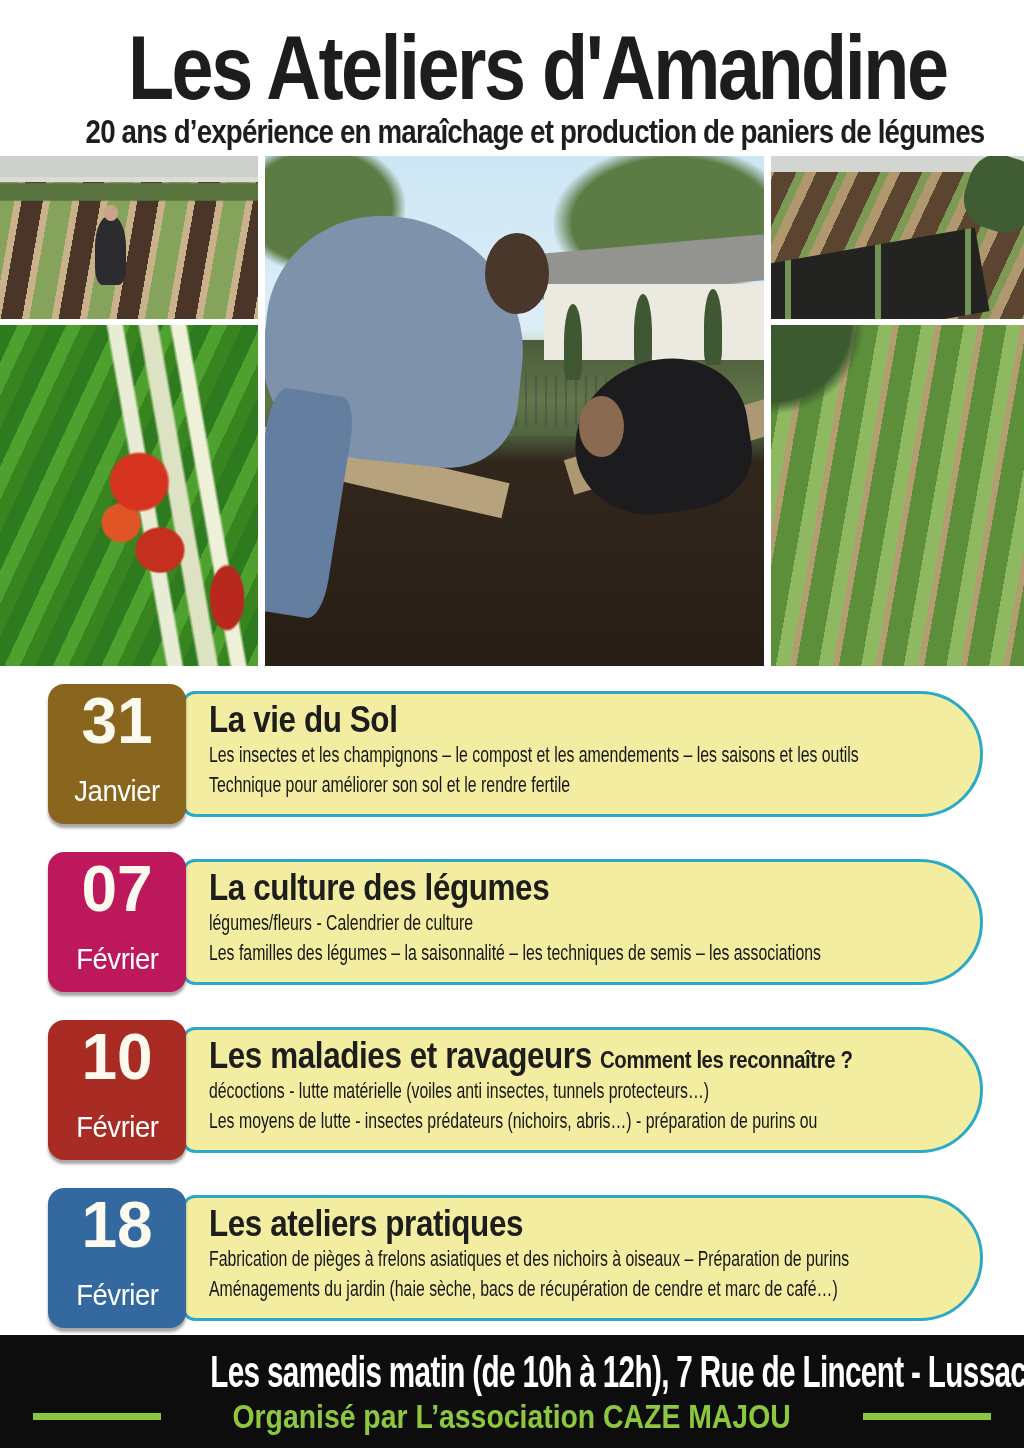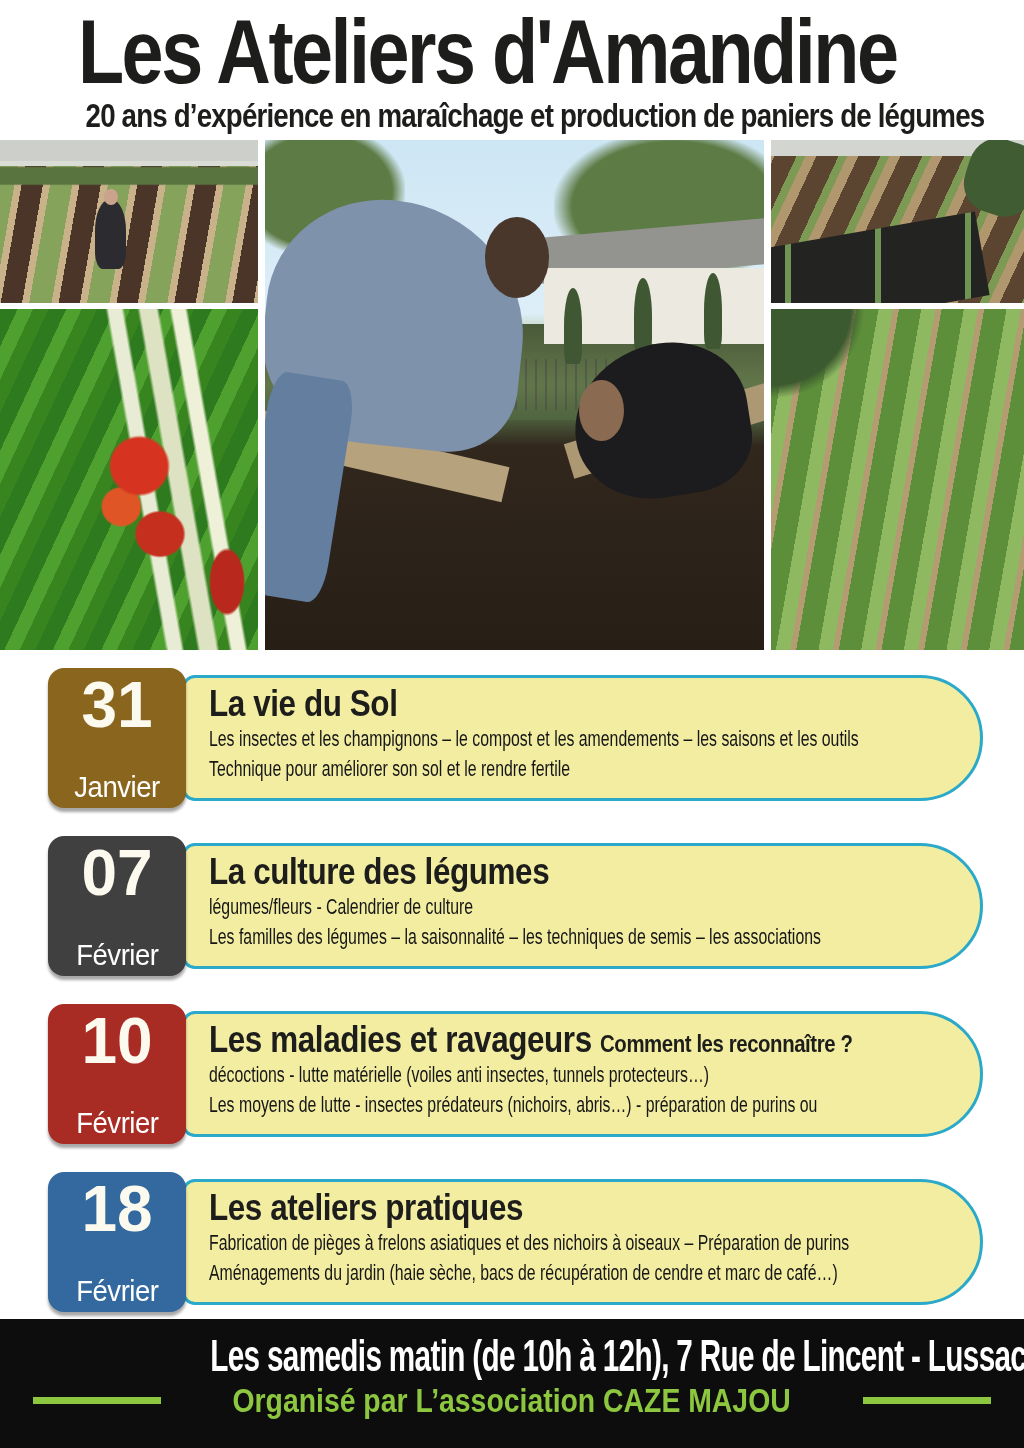--- a/index.html
+++ b/index.html
@@ -5,21 +5,21 @@
   html,body { margin:0; padding:0; background:#ffffff; }
   body {
     width:1024px; height:1448px; position:relative; overflow:hidden;
     font-family:"Liberation Sans","DejaVu Sans",sans-serif; color:#1d1d1b;
   }
   
   .sq   { display:inline-block; white-space:nowrap; transform:scaleX(var(--sx,1)); transform-origin:0 50%; }
   .sq-c { display:inline-block; white-space:nowrap; transform:scaleX(var(--sx,1)); transform-origin:50% 50%; }
 
   
-  header { text-align:left; padding-top:10px; height:130px; }
+  header { text-align:right; padding-top:26px; height:130px; }
   h1 { margin:0; font-size:90px; font-weight:bold; letter-spacing:-3px; line-height:0.95; color:var(--text-dark,#1d1d1b); }
   .subtitle { margin:1px 0 0; font-size:33px; font-weight:bold; letter-spacing:-1px; }
 
   
   .collage {
     display:grid; width:1024px; height:510px;
     grid-template-columns:258px 499px 253px;
     grid-template-rows:163px 341px;
     column-gap:7px; row-gap:6px;
   }
@@ -83,21 +83,21 @@
     repeating-linear-gradient(100deg,#5d8f3a 0 22px,#8fb961 22px 36px,#b39c72 36px 42px);
   }
 
   
   .workshops { margin:18px 0 0 48px; width:935px; }
   .row { position:relative; height:140px; margin-bottom:28px; }
   .row:last-child { margin-bottom:0; }
   .badge {
     position:absolute; left:0; top:0; width:138px; height:140px; border-radius:16px;
     display:flex; flex-direction:column; justify-content:space-between; align-items:center;
-    padding:4px 4px 4px; box-sizing:border-box; z-index:2; color:#fff;
+    padding:4px 4px 16px; box-sizing:border-box; z-index:2; color:#fff;
     box-shadow:0 4px 3px rgba(0,0,0,.35);
   }
   .day { font-size:64px; font-weight:bold; line-height:1.05; color:#fcf9ef; }
   .month { font-size:29px; font-weight:normal; letter-spacing:-.5px; }
   .card {
     position:absolute; left:134px; right:0; top:7px; bottom:7px; box-sizing:border-box;
     background:var(--card-background,#f2eda1); border:3px solid var(--card-border,#2aa9c9);
     border-radius:14px 68px 68px 14px; padding:5px 24px 5px 24px;
   }
   .card h2 { margin:0; font-size:37px; font-weight:bold; line-height:1.12; color:var(--text-dark,#1d1d1b); letter-spacing:-.5px; }
@@ -160,21 +160,21 @@
       <div class="month"><span class="sq-c" style="--sx:.95">Janvier</span></div>
     </div>
     <div class="card">
       <h2><span class="sq" style="--sx:.85">La vie du Sol</span></h2>
       <p class="desc"><span class="sq" style="--sx:.72">Les insectes et les champignons – le compost et les amendements – les saisons et les outils</span></p>
       <p class="desc"><span class="sq" style="--sx:.72">Technique pour améliorer son sol et le rendre fertile</span></p>
     </div>
   </div>
 
   <div class="row">
-    <div class="badge" style="background-color: #404040;">
+    <div class="badge" style="background-color: #be185d;">
       <div class="day">07</div>
       <div class="month"><span class="sq-c" style="--sx:.95">Février</span></div>
     </div>
     <div class="card">
       <h2><span class="sq" style="--sx:.85">La culture des légumes</span></h2>
       <p class="desc"><span class="sq" style="--sx:.72">légumes/fleurs - Calendrier de culture</span></p>
       <p class="desc"><span class="sq" style="--sx:.72">Les familles des légumes – la saisonnalité – les techniques de semis – les associations</span></p>
     </div>
   </div>
 

